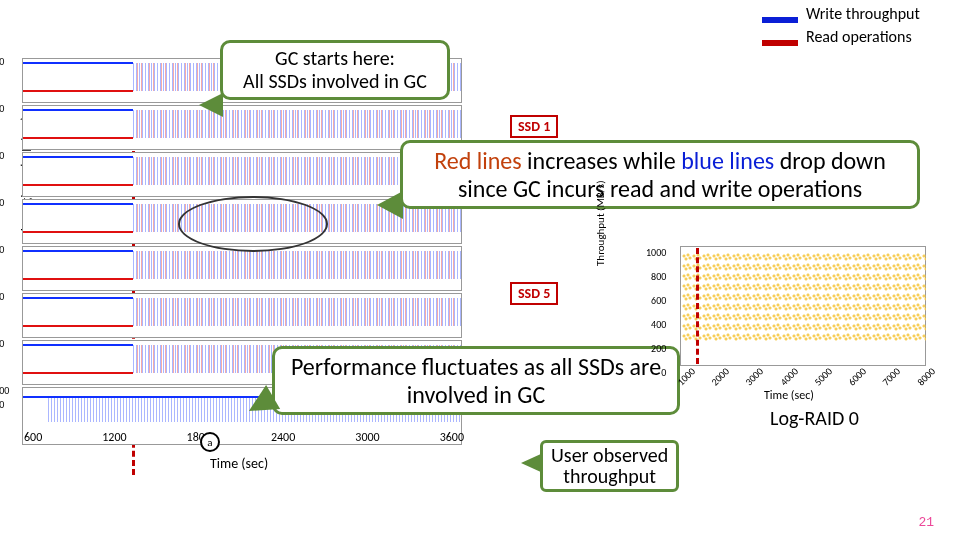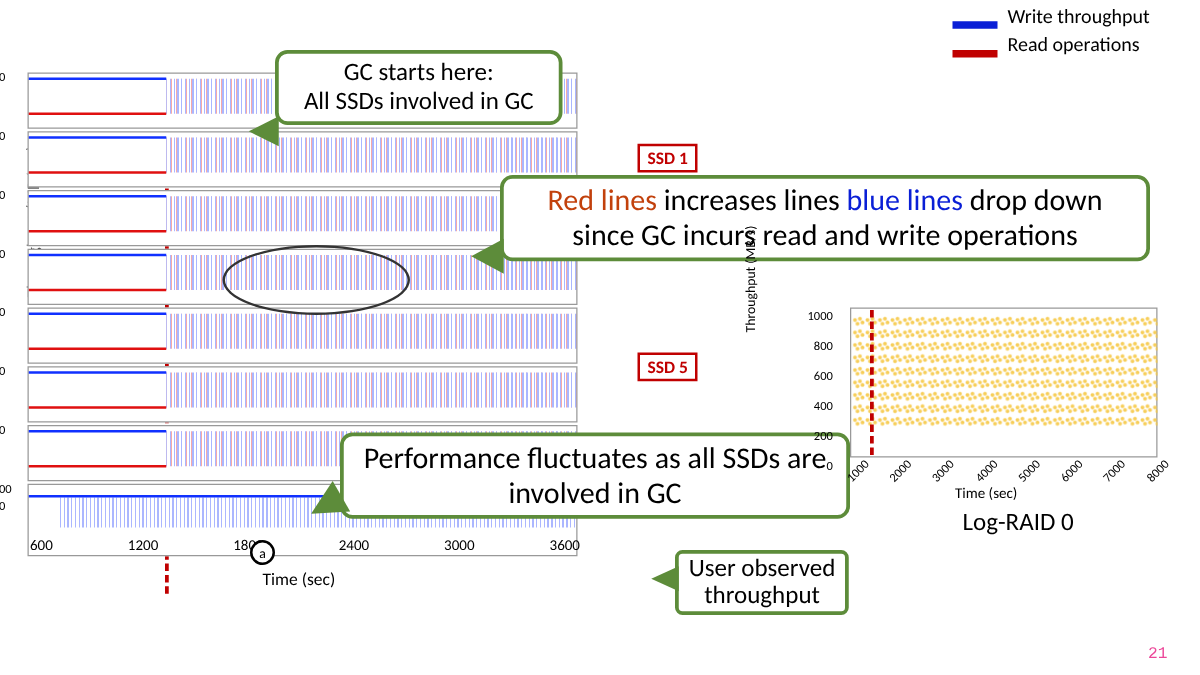--- a/index.html
+++ b/index.html
@@ -188,21 +188,21 @@
   <div class="ssd-label ssd6">SSD 6</div>
 
   <div class="callout gc-callout">
     <div class="tail"></div>
     <div>GC starts here:</div>
     <div>All SSDs involved in GC</div>
   </div>
 
   <div class="callout red-callout">
     <div class="tail"></div>
-    <span class="red-text">Red lines</span><span> increases lines </span><span class="blue-text">blue lines</span><span> drop down since GC incurs read and write operations</span>
+    <span class="red-text">Red lines</span><span> increases while </span><span class="blue-text">blue lines</span><span> drop down since GC incurs read and write operations</span>
   </div>
 
   <div class="callout perf-callout">
     <div class="tail"></div>
     <span>Performance fluctuates as all SSDs are involved in GC</span>
   </div>
 
   <div class="user-callout">
     <div class="tail"></div>
     <div>User observed</div>

